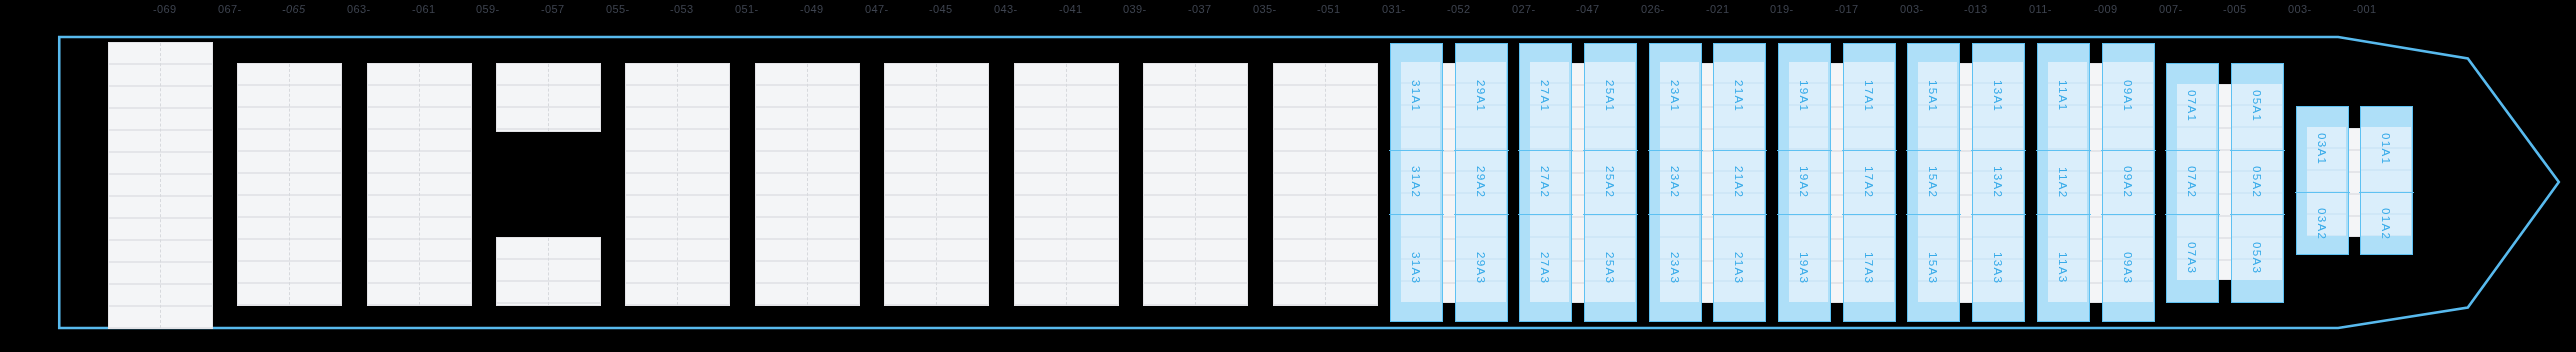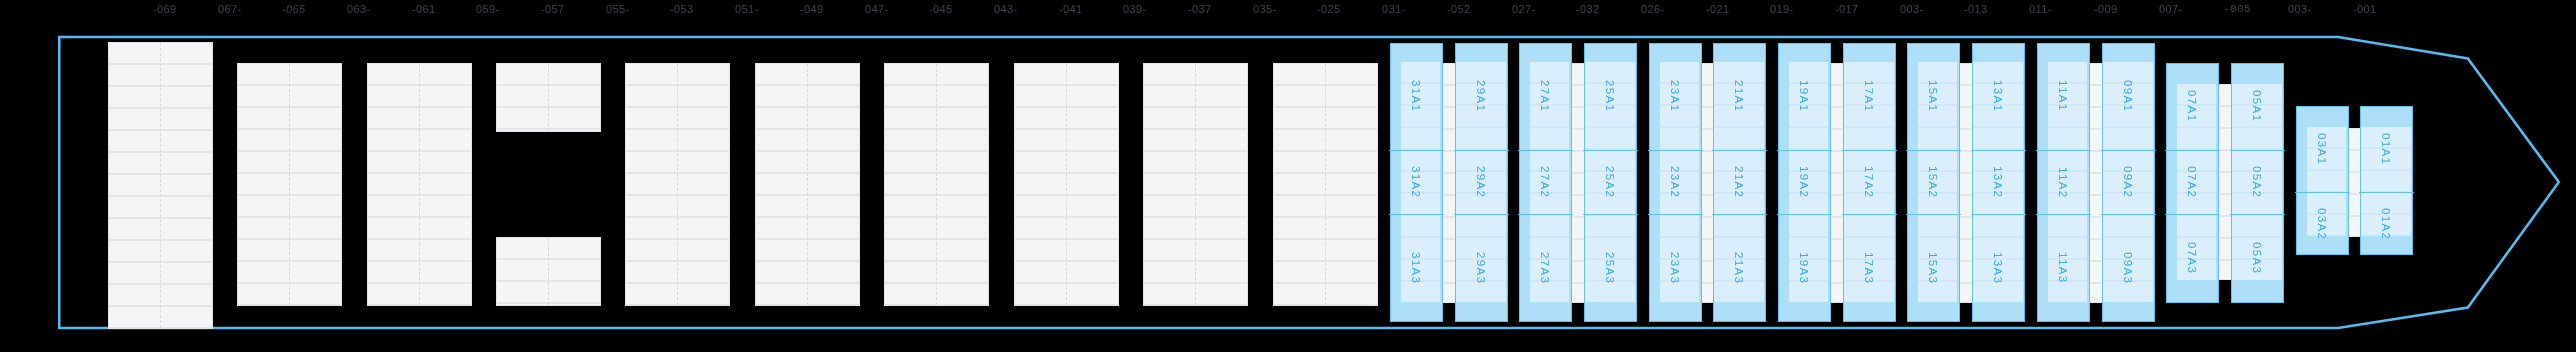--- a/index.html
+++ b/index.html
@@ -82,35 +82,35 @@
       <div class="lbl" style="left: 670px;">-053</div>
       <div class="lbl" style="left: 735px;">051-</div>
       <div class="lbl" style="left: 800px;">-049</div>
       <div class="lbl" style="left: 865px;">047-</div>
       <div class="lbl" style="left: 929px;">-045</div>
       <div class="lbl" style="left: 994px;">043-</div>
       <div class="lbl" style="left: 1059px;">-041</div>
       <div class="lbl" style="left: 1123px;">039-</div>
       <div class="lbl" style="left: 1188px;">-037</div>
       <div class="lbl" style="left: 1253px;">035-</div>
-      <div class="lbl" style="left: 1317px;">-025</div>
+      <div class="lbl" style="left: 1317px;">-051</div>
       <div class="lbl" style="left: 1382px;">031-</div>
       <div class="lbl" style="left: 1447px;">-052</div>
       <div class="lbl" style="left: 1512px;">027-</div>
-      <div class="lbl" style="left: 1576px;">-032</div>
+      <div class="lbl" style="left: 1576px;">-047</div>
       <div class="lbl" style="left: 1641px;">026-</div>
       <div class="lbl" style="left: 1706px;">-021</div>
       <div class="lbl" style="left: 1770px;">019-</div>
       <div class="lbl" style="left: 1835px;">-017</div>
       <div class="lbl" style="left: 1900px;">003-</div>
       <div class="lbl" style="left: 1964px;">-013</div>
       <div class="lbl" style="left: 2029px;">011-</div>
       <div class="lbl" style="left: 2094px;">-009</div>
       <div class="lbl" style="left: 2159px;">007-</div>
-      <div class="lbl" style="left: 2223px; font-family: Liberation Mono, monospace;">-005</div>
+      <div class="lbl" style="left: 2223px;">-005</div>
       <div class="lbl" style="left: 2288px;">003-</div>
       <div class="lbl" style="left: 2353px;">-001</div>
     </div>
   <div id="deck-layer">
       <div class="wblk" style="left: 108px; top: 42px; width: 105px; height: 287px;">
         <div class="vdash"></div>
       </div>
       <div class="wblk" style="left: 237px; top: 63px; width: 105px; height: 243px;">
         <div class="vdash"></div>
       </div>

